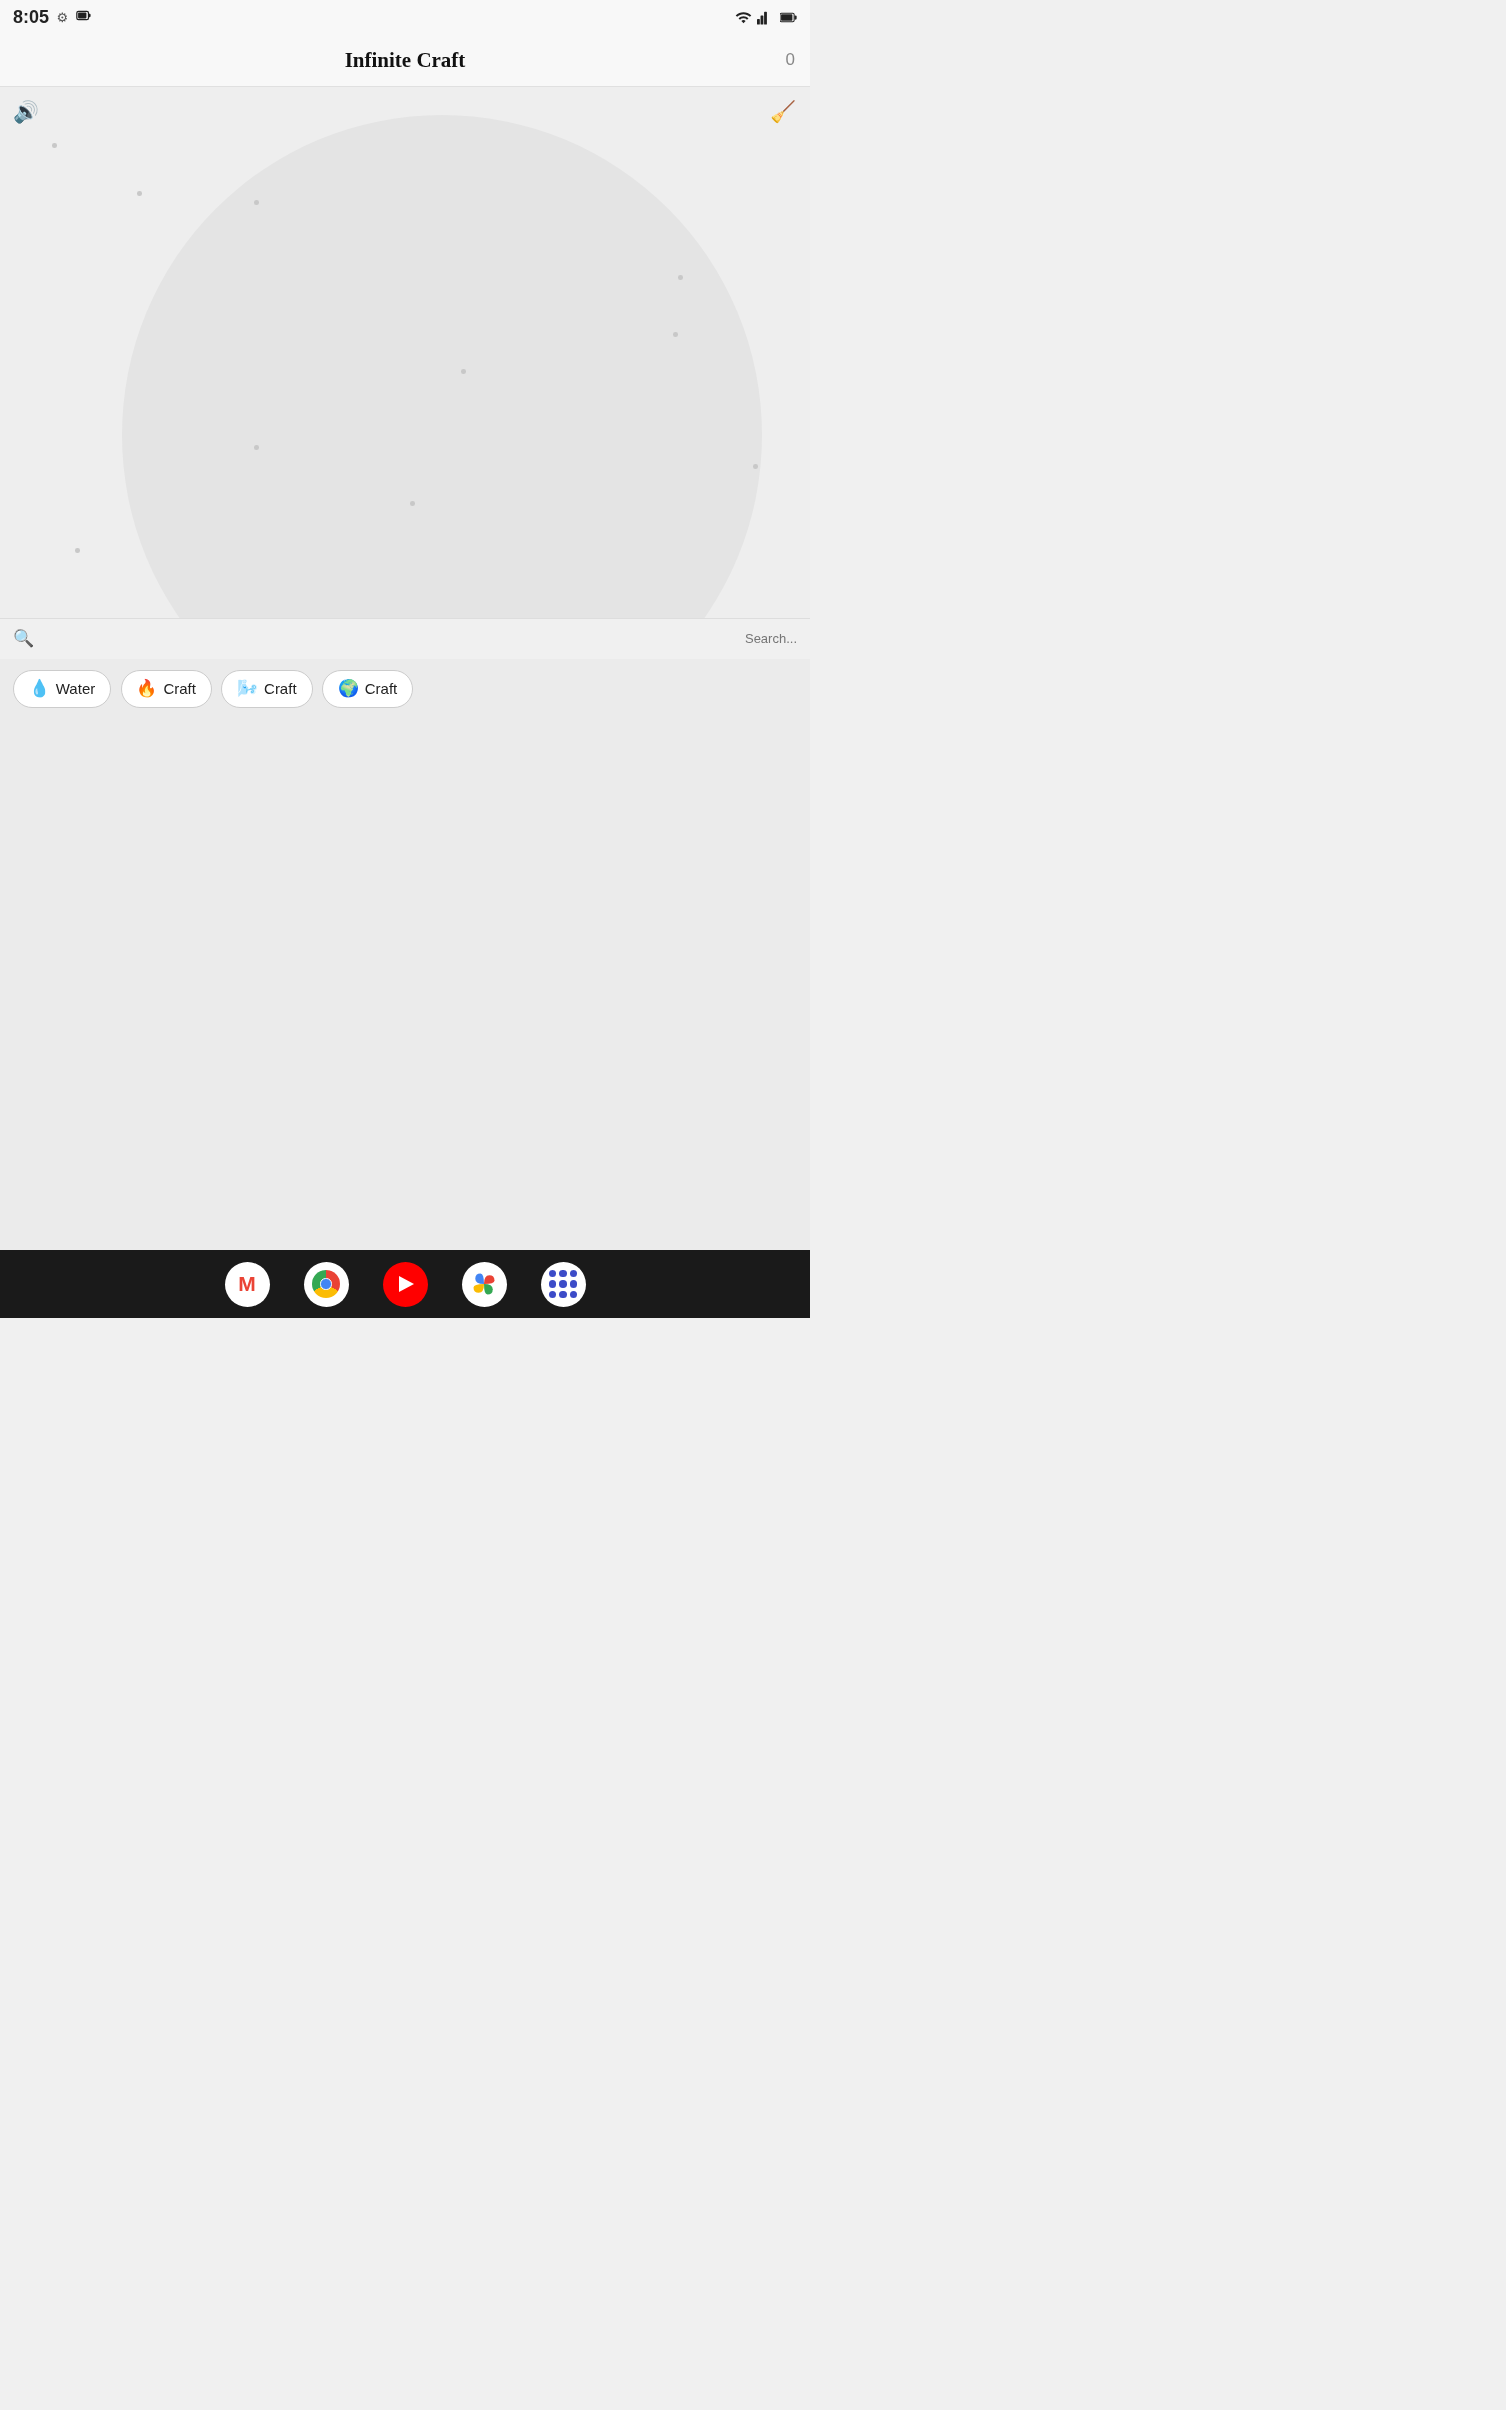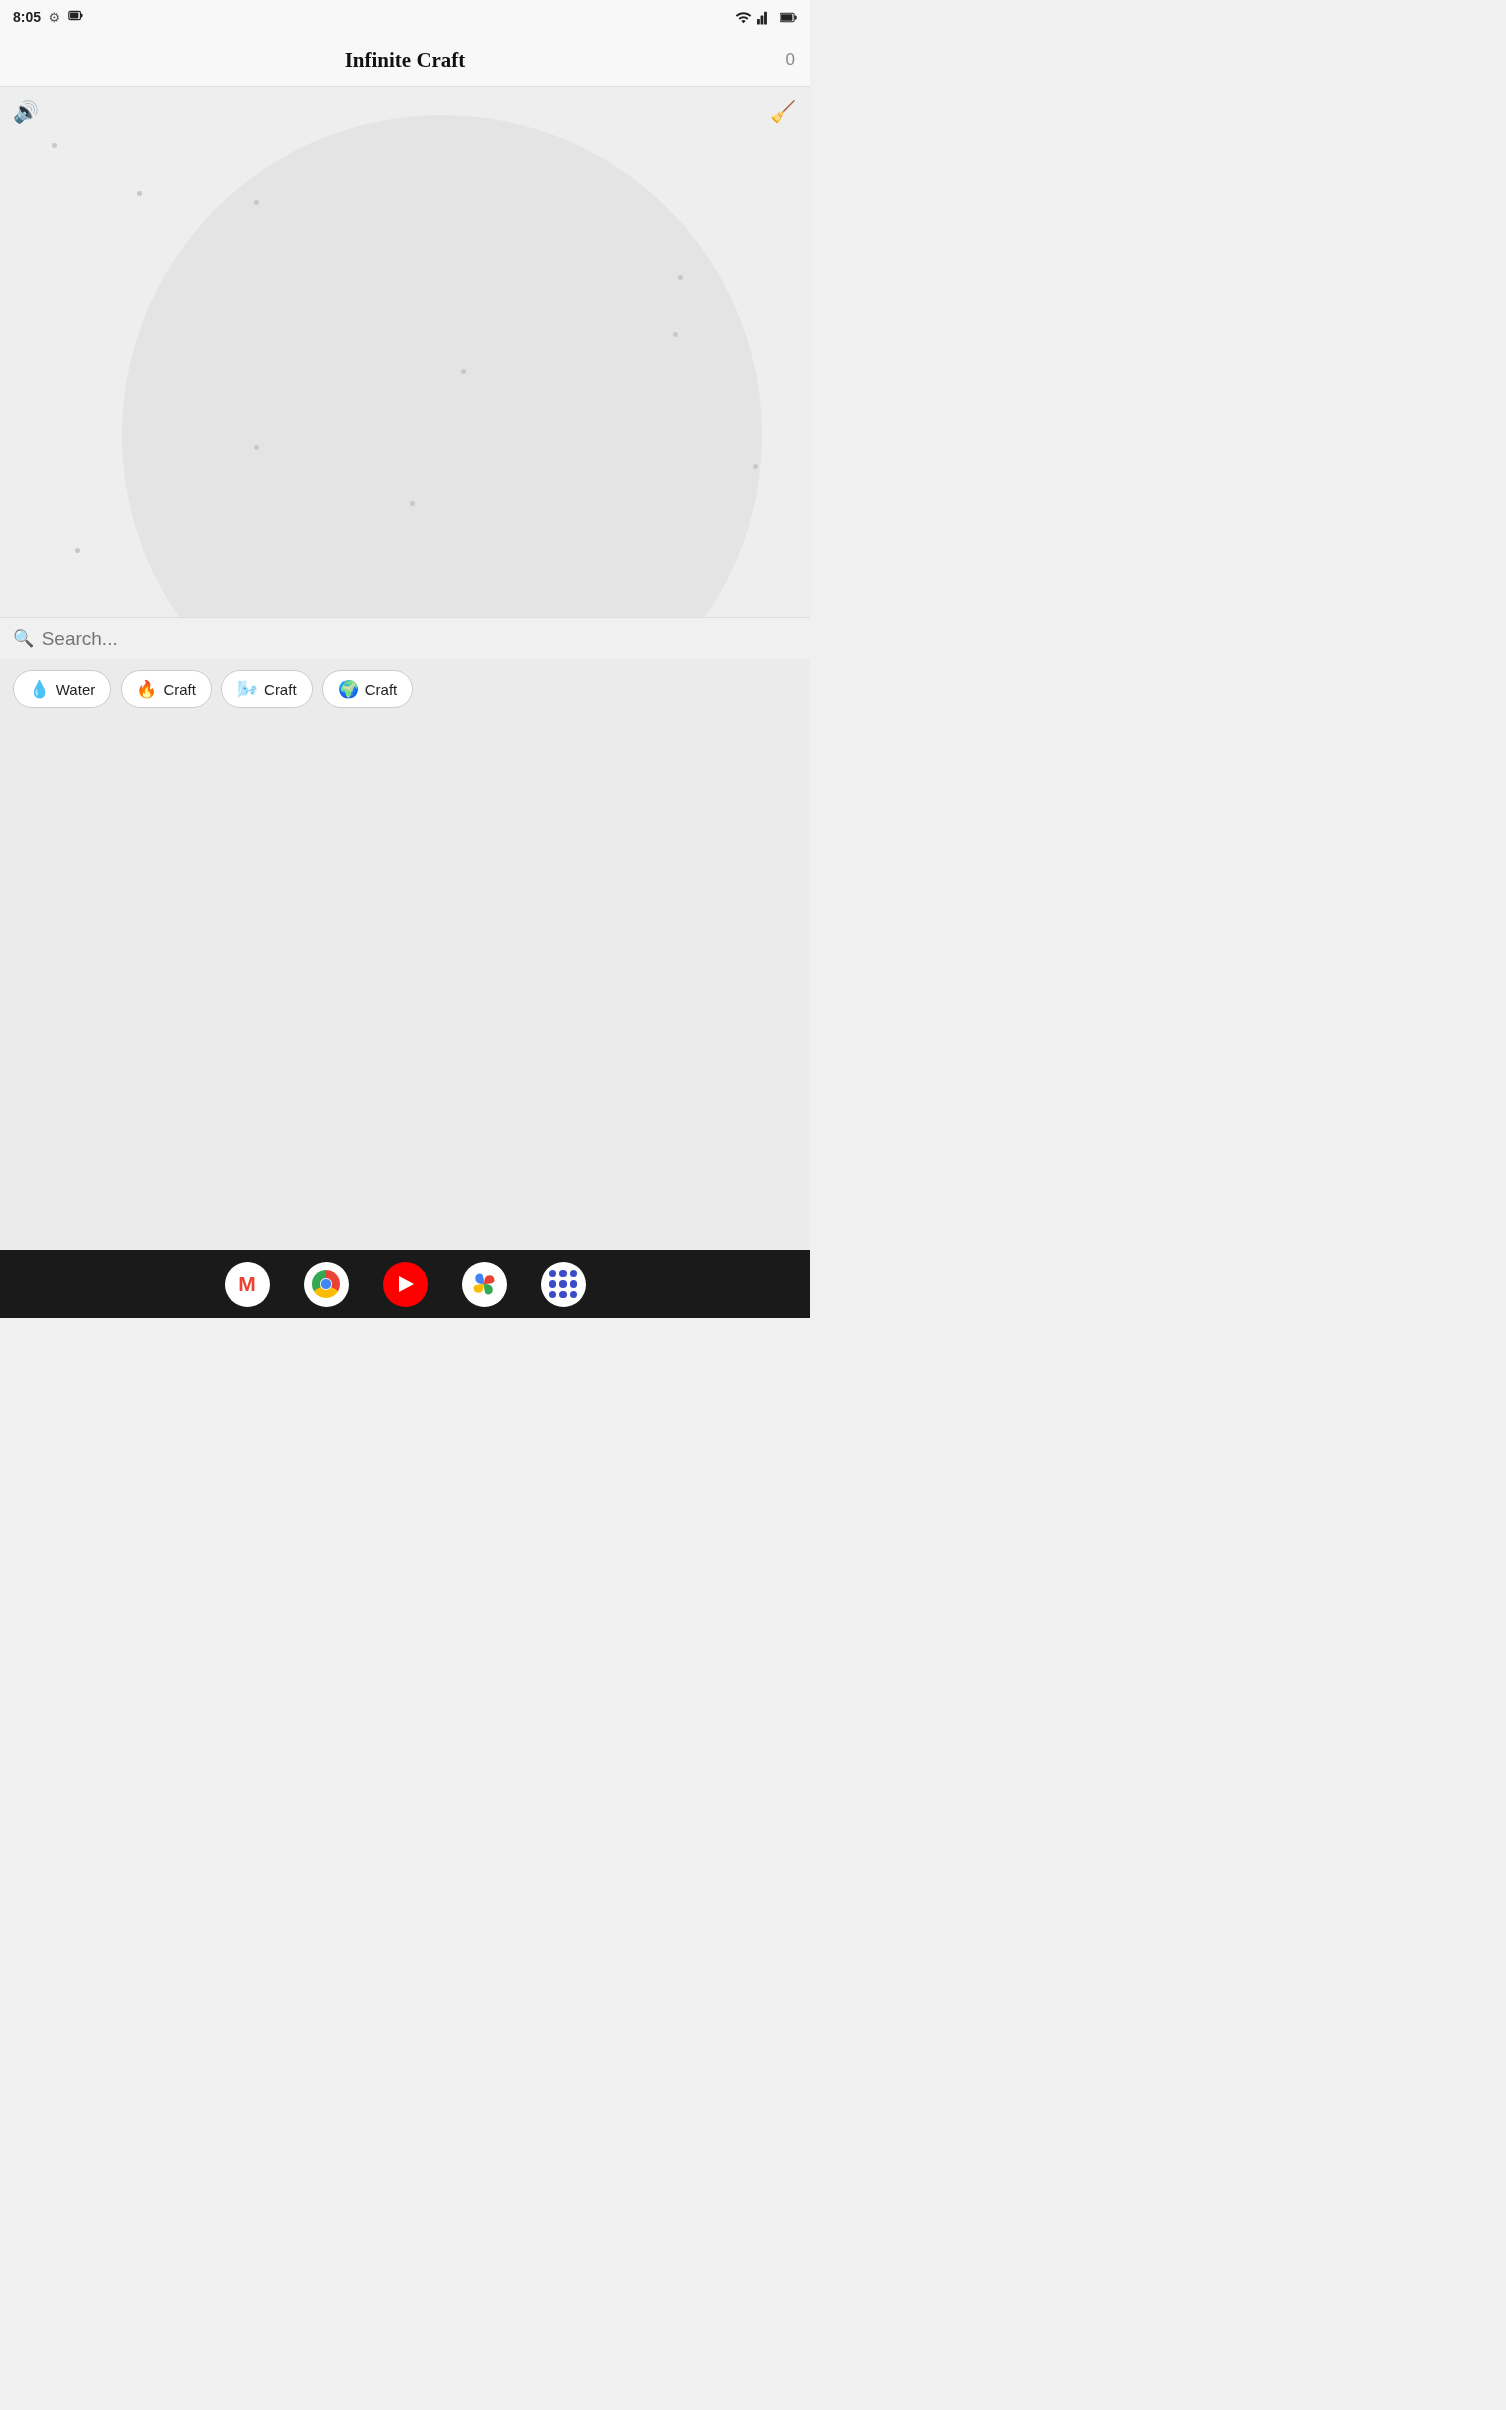--- a/index.html
+++ b/index.html
@@ -25,21 +25,21 @@
       justify-content: space-between;
       padding: 0 13px;
       flex-shrink: 0;
     }
     .status-left {
       display: flex;
       align-items: center;
       gap: 7.5px;
     }
     .status-time {
-      font-size: 14px;
+      font-size: 18px;
       font-weight: 600;
       color: #222;
     }
     .status-icon {
       font-size: 13px;
       color: #555;
     }
     .status-right {
       display: flex;
       align-items: center;
@@ -299,21 +299,21 @@
   </button>
 
   <button class="clear-btn" title="Clear">
     <span>🧹</span>
   </button>
 
 </div>
 
 <div id="search-area">
   <span class="search-icon">🔍</span>
-  <input type="text" id="search-input" placeholder="Search..." style="flex: 1 1 0%; border: none; background: transparent; font-size: 19px; outline: none; color: #14532d;">
+  <input type="text" id="search-input" placeholder="Search..." style="flex: 1 1 0%; border: none; background: transparent; font-size: 13px; outline: none; color: #14532d; text-align: right;">
 </div>
 
 <div id="elements-tray">
   <div class="element-chip">
     <span class="chip-emoji">💧</span>
     <span>Water</span>
   </div>
   <div class="element-chip">
     <span class="chip-emoji">🔥</span>
     <span>Craft</span>

